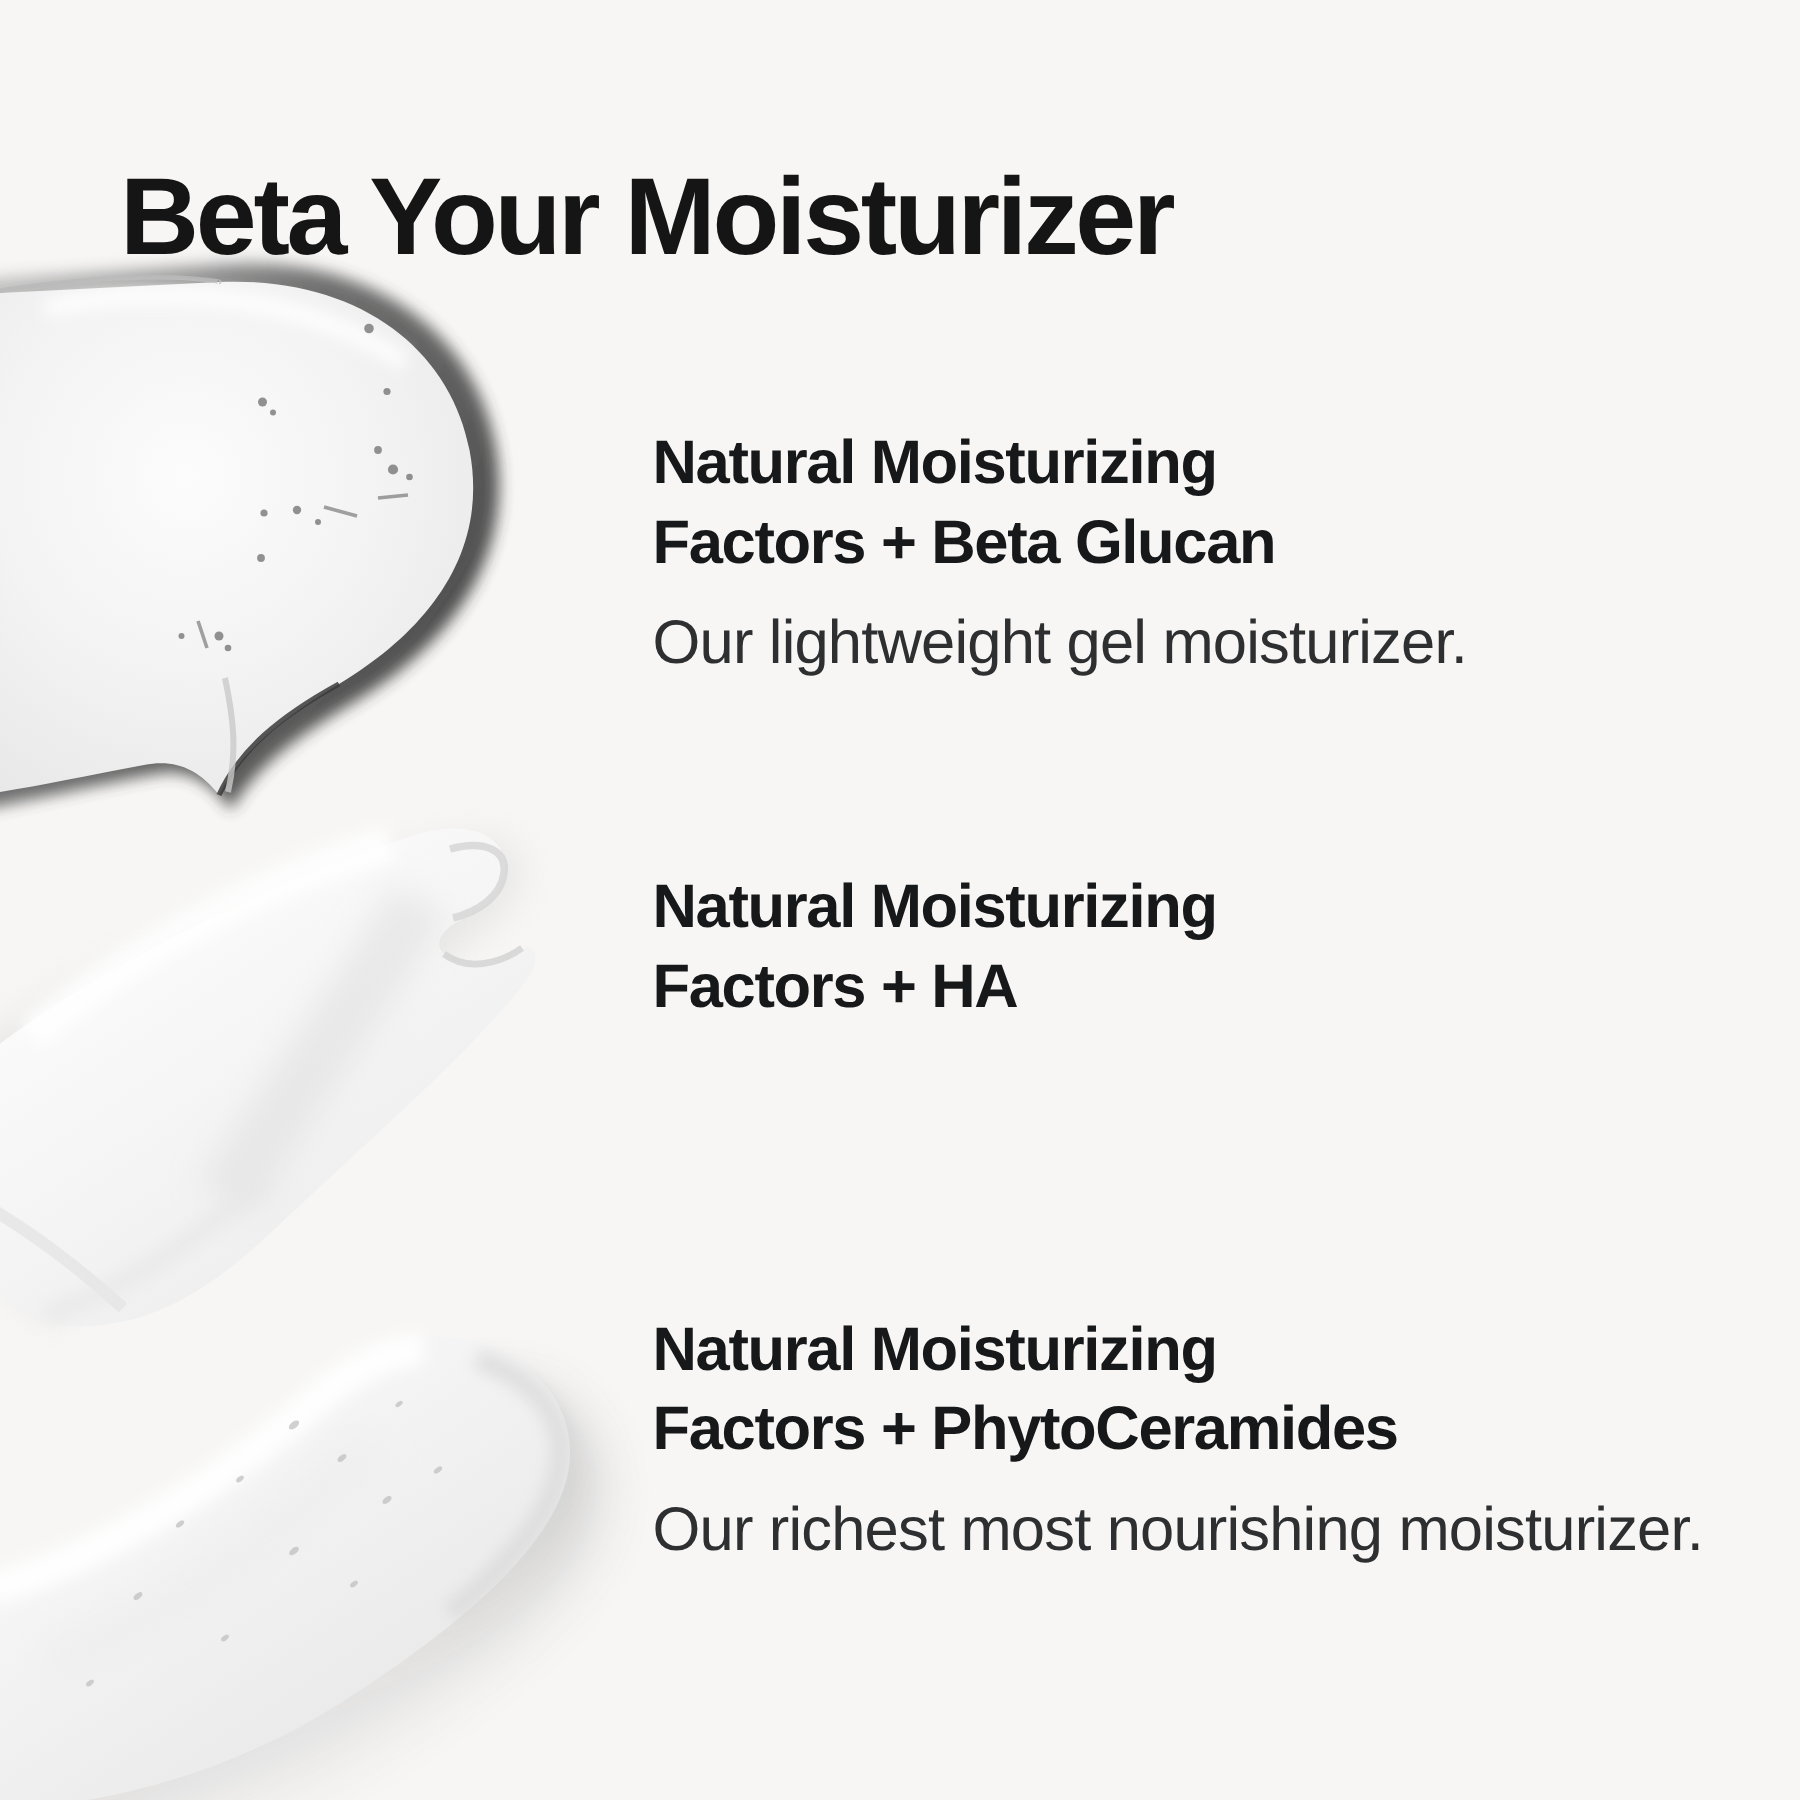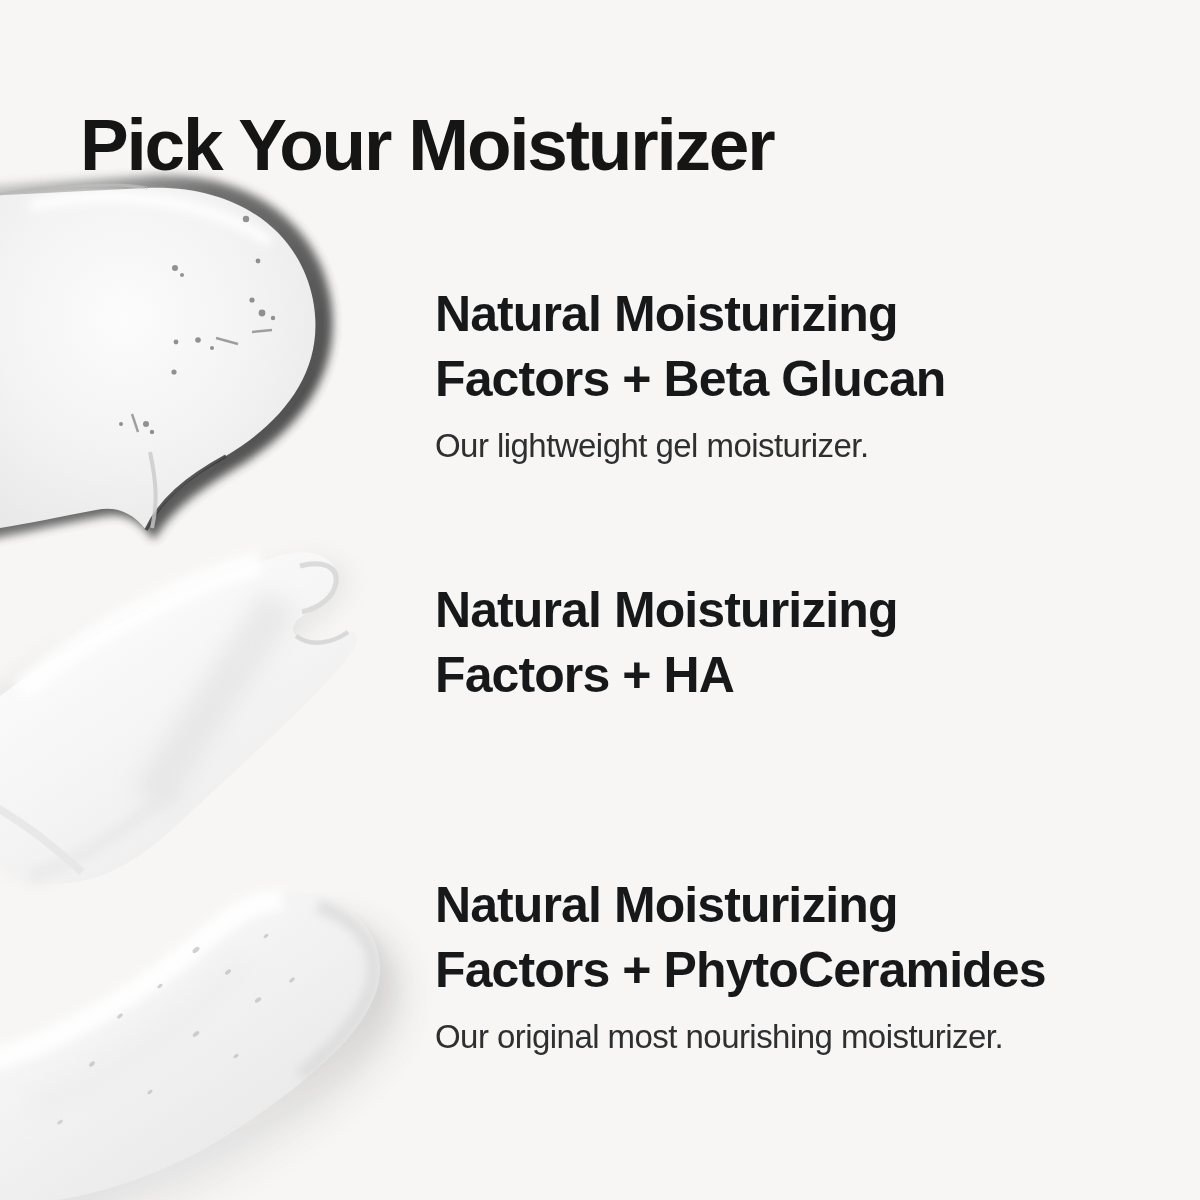--- a/index.html
+++ b/index.html
@@ -61,30 +61,30 @@
   .product-item {
     position: absolute;
     left: 0;
     width: 700px;
   }
   .product-item.item-0 { top: 282px; }
   .product-item.item-1 { top: 578px; }
   .product-item.item-2 { top: 873px; }
 
   .product-heading {
-    font-size: 50px;
+    font-size: 41px;
     font-weight: 700;
     color: #17181a;
     line-height: 1.29;
     letter-spacing: -0.9px;
     margin: 0;
     white-space: pre-line;
   }
   .product-subtitle {
-    font-size: 33px;
+    font-size: 41px;
     font-weight: 400;
     color: #2e2f31;
     line-height: 1.3;
     letter-spacing: -0.55px;
     margin: 0;
     padding-top: 14px;
     white-space: nowrap;
   }
 </style>
 </head>
@@ -247,35 +247,35 @@
           <ellipse cx="92" cy="1064" rx="3.4" ry="1.8" transform="rotate(-38 92 1064)"></ellipse>
           <ellipse cx="150" cy="1092" rx="3.0" ry="1.6" transform="rotate(-38 150 1092)"></ellipse>
           <ellipse cx="292" cy="980" rx="3.2" ry="1.7" transform="rotate(-38 292 980)"></ellipse>
           <ellipse cx="266" cy="936" rx="2.8" ry="1.5" transform="rotate(-38 266 936)"></ellipse>
           <ellipse cx="60" cy="1122" rx="3.0" ry="1.6" transform="rotate(-38 60 1122)"></ellipse>
         </g>
       </g>
     </svg>
   </div>
 
-  <h1 id="page-title">Pick Your Moisturizer</h1>
+  <h1 id="page-title">Beta Your Moisturizer</h1>
 
   <div id="product-list">
 
     <div class="product-item item-0">
       <div class="product-heading">Natural Moisturizing
 Factors + Beta Glucan</div>
       <div class="product-subtitle">Our lightweight gel moisturizer.</div>
     </div>
 
     <div class="product-item item-1">
       <div class="product-heading">Natural Moisturizing
 Factors + HA</div>
     </div>
 
     <div class="product-item item-2">
       <div class="product-heading">Natural Moisturizing
 Factors + PhytoCeramides</div>
-      <div class="product-subtitle">Our original most nourishing moisturizer.</div>
+      <div class="product-subtitle">Our richest most nourishing moisturizer.</div>
     </div>
 
   </div>
 </div>
 
 </body></html>

